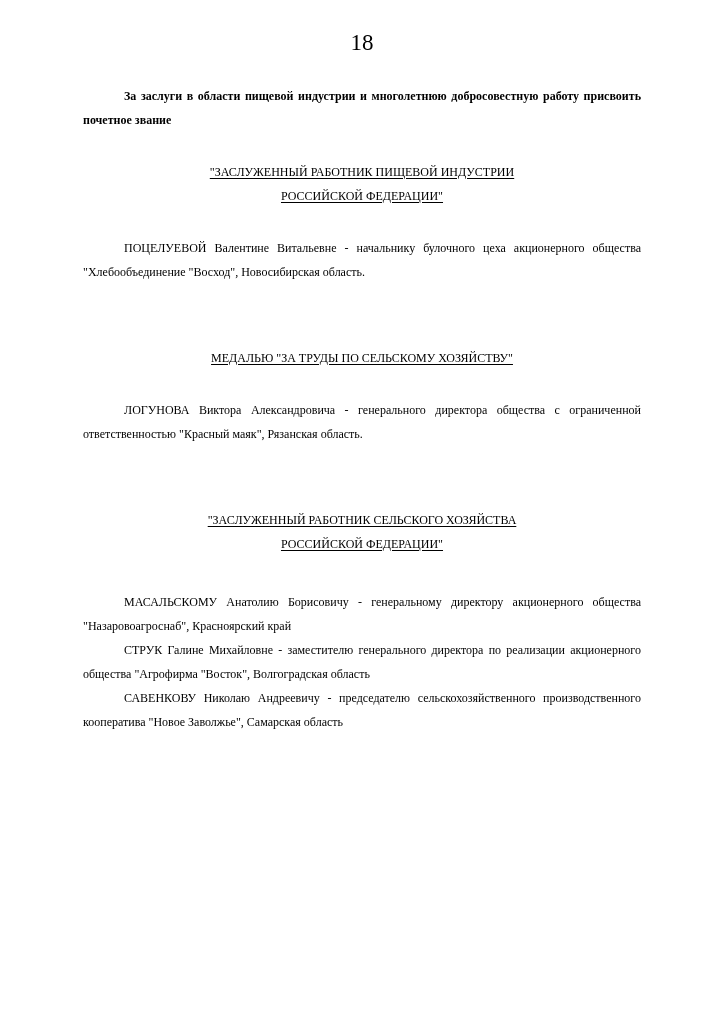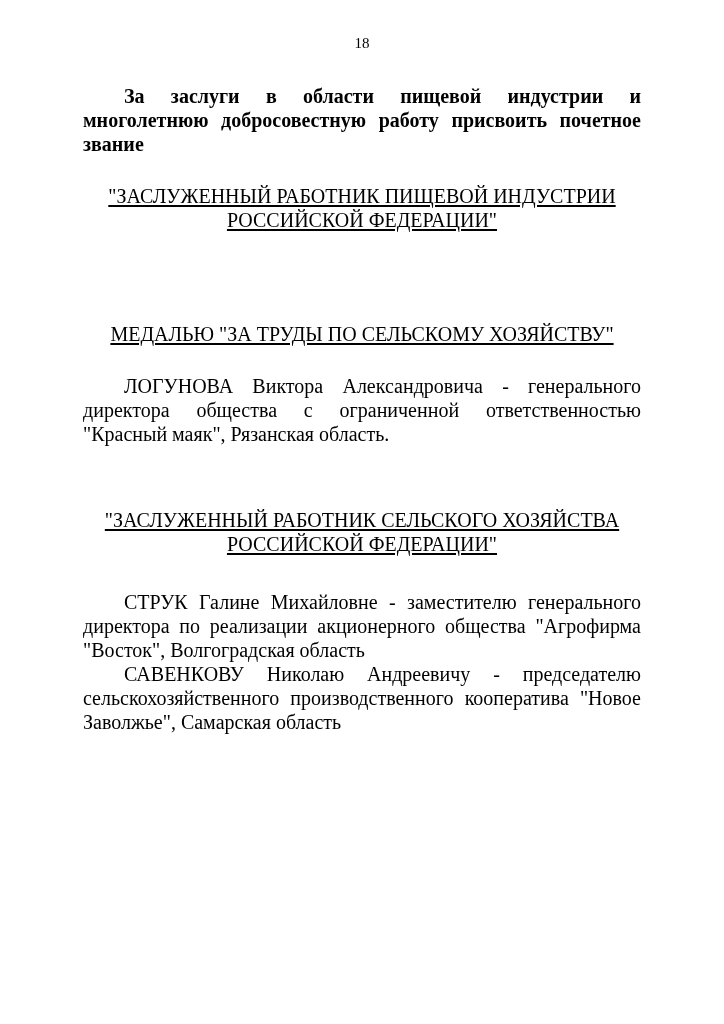--- a/index.html
+++ b/index.html
@@ -18,32 +18,32 @@
     font-family: "Liberation Serif", "DejaVu Serif", serif;
     overflow: hidden;
     box-sizing: border-box;
   }
   .page-number {
     position: absolute;
     top: 32px;
     left: 0;
     width: 724px;
     text-align: center;
-    font-size: 15px;
+    font-size: 23px;
     line-height: 22px;
   }
   .body {
     position: absolute;
     left: 83px;
     top: 84px;
     width: 558px;
   }
   p {
     margin: 0;
-    font-size: 20px;
+    font-size: 12px;
     line-height: 24px;
     text-align: justify;
     text-justify: inter-word;
   }
   p.indent {
     text-indent: 41px;
   }
   p.bold {
     font-weight: bold;
   }
@@ -69,20 +69,21 @@
 
     <p class="bold indent">За заслуги в области пищевой индустрии и многолетнюю добросовестную работу присвоить почетное звание</p>
 
     <div class="gap-lg"></div>
 
     <p class="center"><span class="u">"ЗАСЛУЖЕННЫЙ РАБОТНИК ПИЩЕВОЙ ИНДУСТРИИ</span></p>
     <p class="center"><span class="u">РОССИЙСКОЙ ФЕДЕРАЦИИ"</span></p>
 
     <div class="gap-lg"></div>
 
+    <p class="indent">ПОЦЕЛУЕВОЙ Валентине Витальевне - начальнику булочного цеха акционерного общества "Хлебообъединение "Восход", Новосибирская область.</p>
 
     <div class="gap-xl"></div>
 
 
     <div class="gap-lg"></div>
 
     <p class="center"><span class="u">МЕДАЛЬЮ "ЗА ТРУДЫ ПО СЕЛЬСКОМУ ХОЗЯЙСТВУ"</span></p>
 
     <div class="gap-lg"></div>
 
@@ -91,20 +92,21 @@
     <div class="gap-xl"></div>
 
 
     <div class="gap-lg"></div>
 
     <p class="center"><span class="u">"ЗАСЛУЖЕННЫЙ РАБОТНИК СЕЛЬСКОГО ХОЗЯЙСТВА</span></p>
     <p class="center"><span class="u">РОССИЙСКОЙ ФЕДЕРАЦИИ"</span></p>
 
     <div class="gap-xl"></div>
 
+    <p class="indent">МАСАЛЬСКОМУ Анатолию Борисовичу - генеральному директору акционерного общества "Назаровоагроснаб", Красноярский край</p>
 
 
     <p class="indent">СТРУК Галине Михайловне - заместителю генерального директора по реализации акционерного общества "Агрофирма "Восток", Волгоградская область</p>
 
     <p class="indent">САВЕНКОВУ Николаю Андреевичу - председателю сельскохозяйственного производственного кооператива "Новое Заволжье", Самарская область</p>
 
   </div>
 </div>
 
 </body></html>

